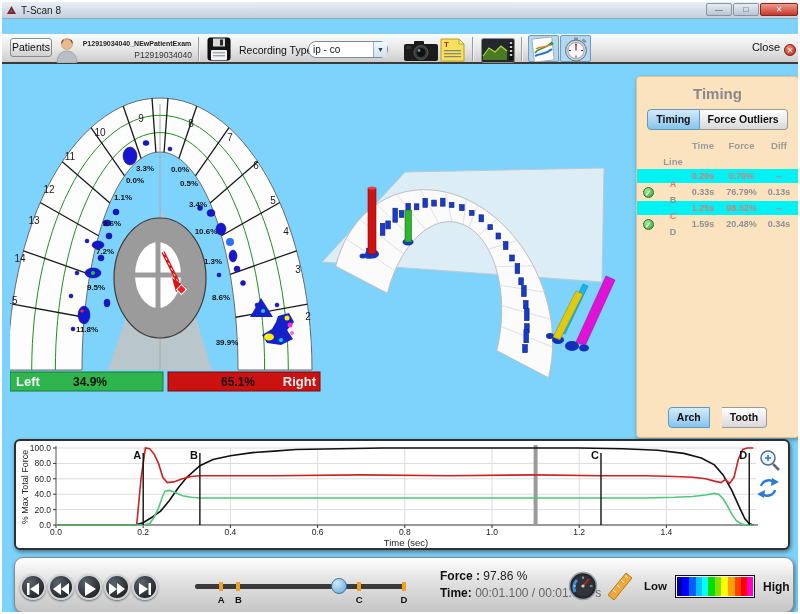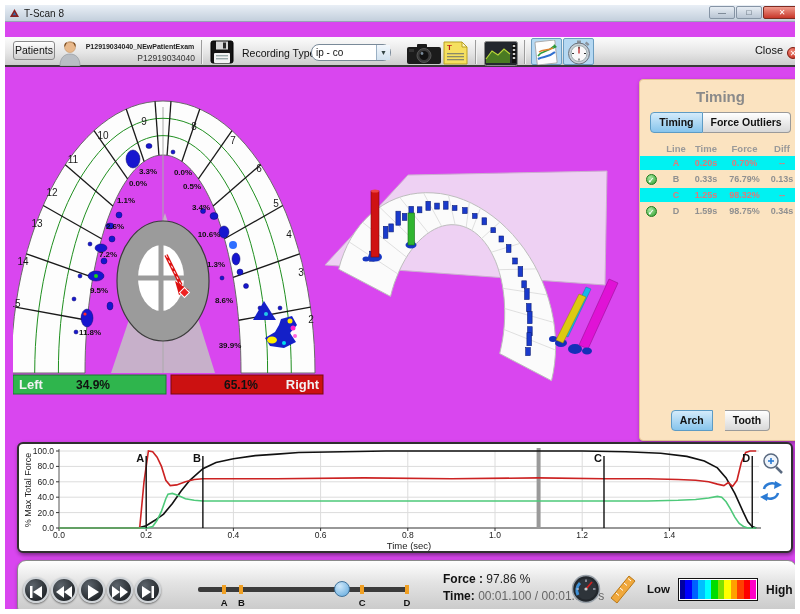--- a/index.html
+++ b/index.html
@@ -1,17 +1,17 @@
 <!DOCTYPE html>
 <html><head>
 <meta charset="utf-8">
 <style>
   * { margin:0; padding:0; box-sizing:border-box; }
   body { font-family:"Liberation Sans", sans-serif; background:#888; }
-  #app { position:relative; width:800px; height:614px; background:#d946ef; overflow:hidden; border:5px solid #ffffff; }
+  #app { position:relative; width:800px; height:614px; background:#7dd3fc; overflow:hidden; border:2px solid #ffffff; }
 
   
   .titlebar { position:absolute; left:0; top:0; width:800px; height:17px;
     background:linear-gradient(#e9eff6,#c3cfdc); border-bottom:1px solid #96a5b5;
     display:flex; align-items:center; padding-left:4px; }
   .titlebar .tlogo { width:11px; height:10px; margin-right:4px; }
   .titlebar .ttext { font-size:10px; color:#1a1a1a; }
   .winbtns { position:absolute; right:4px; top:1px; display:flex; gap:1px; }
   .winbtn { width:26px; height:13px; border:1px solid #8694a5; border-radius:2px;
     background:linear-gradient(#e7edf4,#b9c5d3); color:#31404f; font-size:8px; line-height:11px;
@@ -55,21 +55,21 @@
   .tp-title { text-align:center; font-size:15px; font-weight:bold; color:#8a8a8a; margin-top:8px; }
   .tp-tabs { display:flex; justify-content:center; margin-top:7px; }
   .tp-tab { height:21px; line-height:19px; font-size:10.5px; font-weight:bold; color:#111;
     border:1px solid #9a9a9a; background:linear-gradient(#ffffff,#d8d8d8); padding:0 8px; }
   .tp-tab:first-child { border-radius:4px 0 0 4px; }
   .tp-tab:last-child { border-radius:0 4px 4px 0; border-left:none; }
   .tp-tab.active { background:linear-gradient(#d4ebfb,#86c4ec); border-color:#5d9bc4; }
   .tp-head { display:flex; margin-top:10px; font-size:9.5px; font-weight:bold; color:#9a9a9a; }
   .tp-row { display:flex; height:14px; align-items:center; margin-top:2px; font-size:9px; font-weight:bold; color:#909090; }
   .tp-row.sel { background:#00f2f2; color:#dd7a7a; }
-  .c-icon{width:22px; text-align:center;} .c-line{width:28px; text-align:center;}
+  .c-icon{width:22px; text-align:center;} .c-line{width:28px; text-align:center;margin-top:16px;}
   .c-time{width:32px; text-align:center;} .c-force{width:45px; text-align:center;} .c-diff{width:30px; text-align:center;}
   .chk { display:inline-block; width:11px; height:11px; border-radius:50%;
     background:radial-gradient(circle at 35% 30%, #a8e8a0, #2f9f2f); border:1px solid #1d7a1d;
     color:#fff; font-size:8px; line-height:11px; }
   .tp-viewtabs { position:absolute; bottom:9px; left:0; width:100%; display:flex; justify-content:center;gap:12px; }
 
   
   .graph-panel { position:absolute; left:12px; top:437px; width:776px; height:111px; background:#fff;
     border:2px solid #2f2f2f; border-radius:6px; box-shadow:1px 2px 4px rgba(0,0,0,.45); }
 
@@ -390,21 +390,21 @@
           <div class="c-icon"></div>
           <div class="c-line">C</div>
           <div class="c-time">1.25s</div>
           <div class="c-force">98.32%</div>
           <div class="c-diff">--</div>
         </div>
         <div class="tp-row">
           <div class="c-icon"><span class="chk">✓</span></div>
           <div class="c-line">D</div>
           <div class="c-time">1.59s</div>
-          <div class="c-force">98.75%</div>
+          <div class="c-force">20.48%</div>
           <div class="c-diff">0.34s</div>
         </div>
       </div>
     <div class="tp-viewtabs" id="tp-viewtabs">
         <div class="tp-tab active">Arch</div>
         <div class="tp-tab">Tooth</div>
       </div>
   </div>
 
   <div class="graph-panel">

